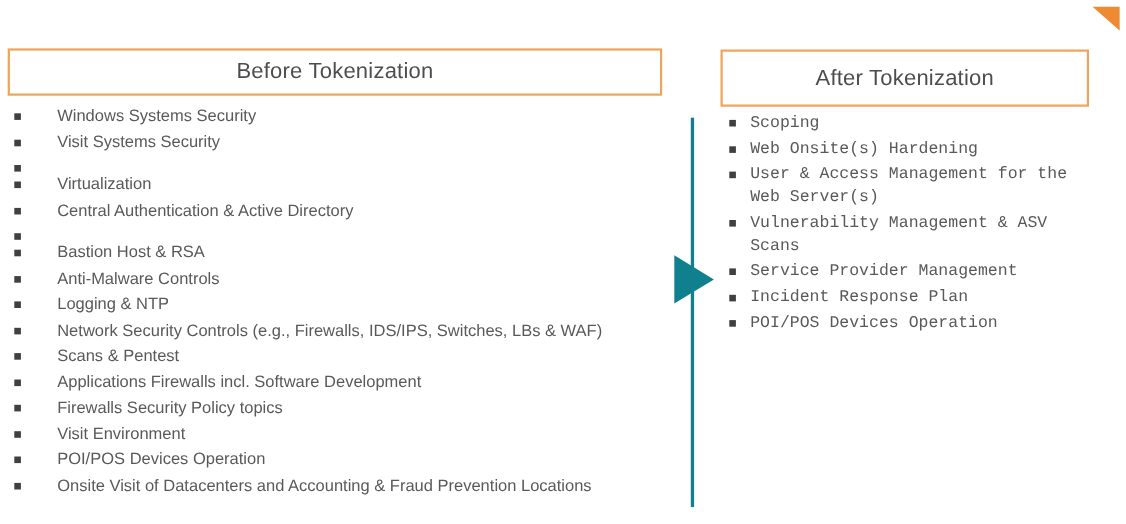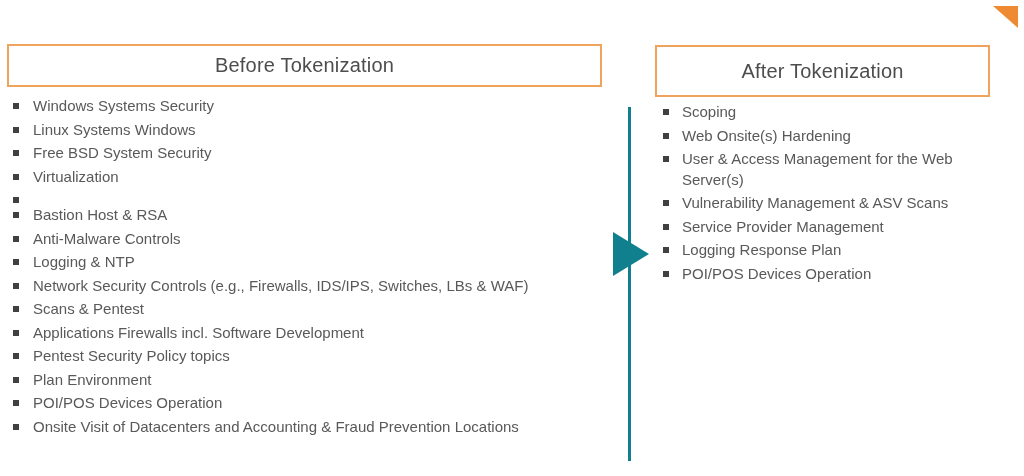--- a/index.html
+++ b/index.html
@@ -46,25 +46,25 @@
     width:6px;height:6px;
     background:var(--bullet);
     display:inline-block;
   }
   .li-text{
     font-size:15px;
     color:var(--body-text);
   }
 
   ul.before-list{left:13px;top:94px;width:600px;}
-  ul.before-list li{line-height:23.5px;}
+  ul.before-list li{line-height:23.5px;gap:19px;}
   ul.before-list .bullet{margin-top:9px;margin-right:14px;}
 
   ul.after-list{left:663px;top:102px;width:329px;}
-  ul.after-list li{line-height:20.5px;margin-bottom:3px;}
+  ul.after-list li{line-height:20.5px;margin-bottom:3px;font-family:Liberation Mono, monospace;}
   ul.after-list .bullet{margin-top:7px;margin-right:13px;}
 
   .divider-line{
     position:absolute;
     left:628px;top:107px;
     width:3px;height:354px;
     background:var(--teal);
   }
   .flow-arrow{
     position:absolute;
@@ -92,29 +92,32 @@
     <span class="header-title">After Tokenization</span>
   </div>
 
   <ul class="item-list before-list">
       <li>
         <span class="bullet"></span>
         <span class="li-text">Windows Systems Security</span>
       </li>
       <li>
         <span class="bullet"></span>
-        <span class="li-text">Linux Systems Windows</span>
+        <span class="li-text">Visit Systems Security</span>
       </li>
       <li>
         <span class="bullet"></span>
-        <span class="li-text">Free BSD System Security</span>
       </li>
       <li>
         <span class="bullet"></span>
         <span class="li-text">Virtualization</span>
+      </li>
+      <li>
+        <span class="bullet"></span>
+        <span class="li-text">Central Authentication &amp; Active Directory</span>
       </li>
       <li>
         <span class="bullet"></span>
       </li>
       <li>
         <span class="bullet"></span>
         <span class="li-text">Bastion Host &amp; RSA</span>
       </li>
       <li>
         <span class="bullet"></span>
@@ -131,25 +134,25 @@
       <li>
         <span class="bullet"></span>
         <span class="li-text">Scans &amp; Pentest</span>
       </li>
       <li>
         <span class="bullet"></span>
         <span class="li-text">Applications Firewalls incl. Software Development</span>
       </li>
       <li>
         <span class="bullet"></span>
-        <span class="li-text">Pentest Security Policy topics</span>
+        <span class="li-text">Firewalls Security Policy topics</span>
       </li>
       <li>
         <span class="bullet"></span>
-        <span class="li-text">Plan Environment</span>
+        <span class="li-text">Visit Environment</span>
       </li>
       <li>
         <span class="bullet"></span>
         <span class="li-text">POI/POS Devices Operation</span>
       </li>
       <li>
         <span class="bullet"></span>
         <span class="li-text">Onsite Visit of Datacenters and Accounting &amp; Fraud Prevention Locations</span>
       </li>
     </ul>
@@ -173,21 +176,21 @@
       <li>
         <span class="bullet"></span>
         <span class="li-text">Vulnerability Management &amp; ASV Scans</span>
       </li>
       <li>
         <span class="bullet"></span>
         <span class="li-text">Service Provider Management</span>
       </li>
       <li>
         <span class="bullet"></span>
-        <span class="li-text">Logging Response Plan</span>
+        <span class="li-text">Incident Response Plan</span>
       </li>
       <li>
         <span class="bullet"></span>
         <span class="li-text">POI/POS Devices Operation</span>
       </li>
     </ul>
 
 </div>
 
 </body></html>

